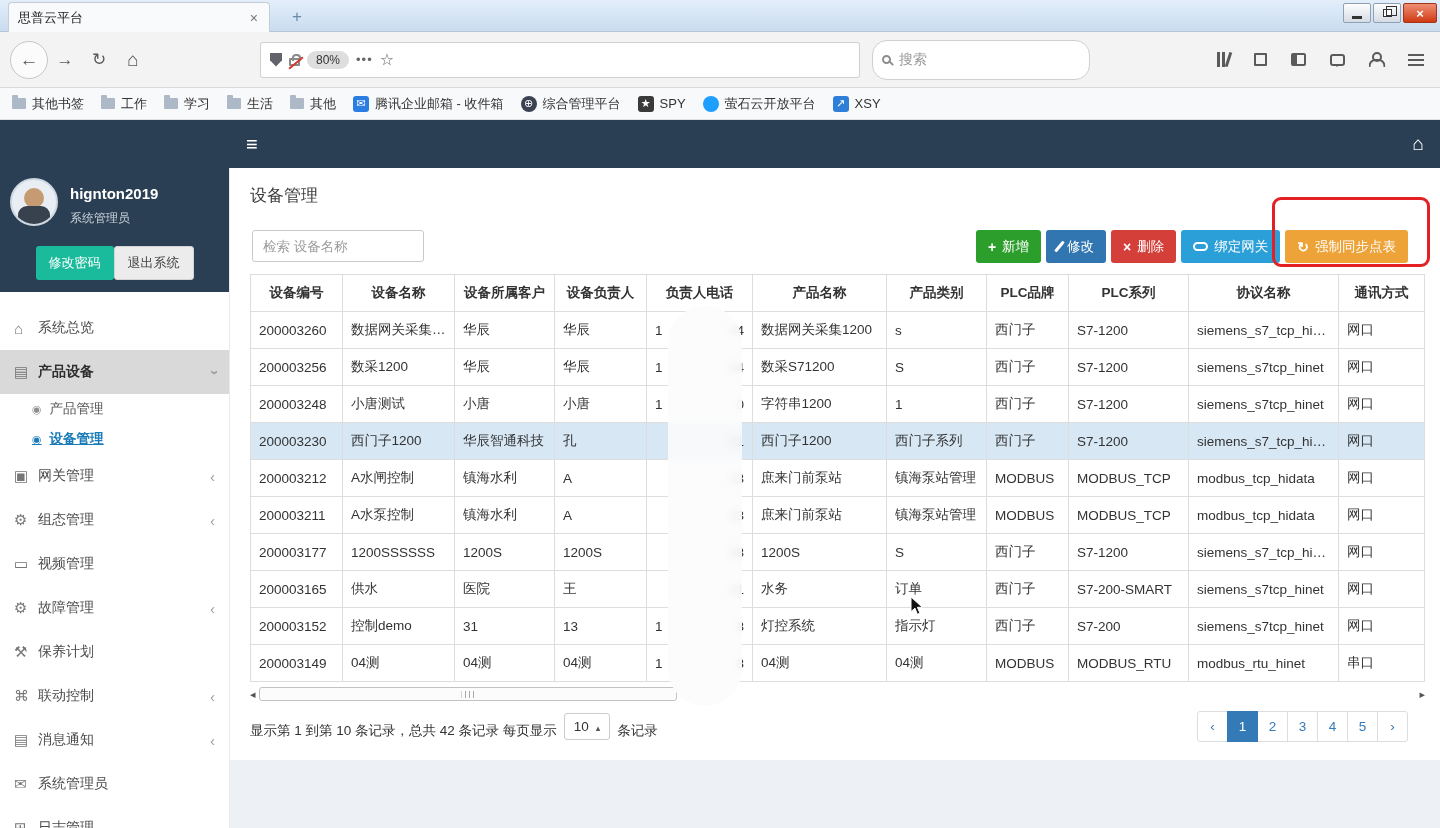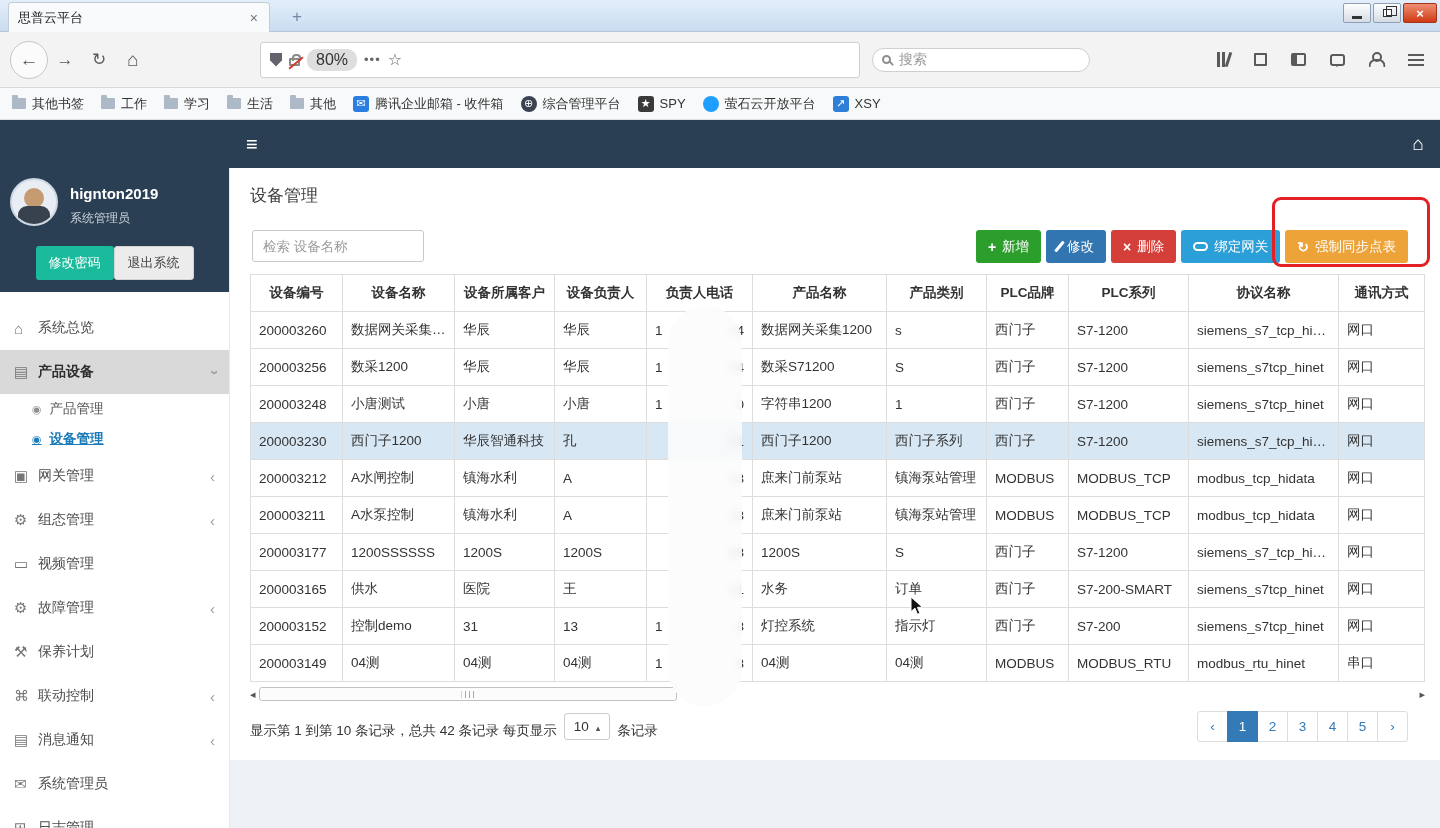--- a/index.html
+++ b/index.html
@@ -22,24 +22,24 @@
   .navbar{position:absolute;left:0;top:32px;right:0;height:56px;background:#f3f3f3;border-bottom:1px solid #d9d9d9;display:flex;align-items:center}
   .back-btn{margin-left:10px;width:38px;height:38px;border-radius:50%;border:1px solid #c6c6c6;background:#fbfbfb;display:flex;align-items:center;justify-content:center;font-size:19px;color:#555}
   .nav-ico{width:28px;height:28px;display:flex;align-items:center;justify-content:center;font-size:17px;color:#5a5a5a;margin:0 3px}
   .back-btn::before{content:"←"}.fwd::before{content:"→"}.reload::before{content:"↻"}.homeg::before{content:"⌂";font-size:19px}
   .urlbar{margin-left:110px;width:600px;height:36px;background:#fff;border:1px solid #cfcfcf;border-radius:3px;display:flex;align-items:center;padding:0 9px;gap:7px}
   .ic-shield{width:12px;height:14px;background:#63636d;clip-path:polygon(0 0,100% 0,100% 55%,50% 100%,0 55%)}
   .ic-lock{width:11px;height:8px;border:2px solid #8a8a8a;border-radius:1px;position:relative;margin-top:5px}
   .ic-lock::before{content:"";position:absolute;left:1px;top:-6px;width:5px;height:5px;border:2px solid #8a8a8a;border-bottom:none;border-radius:4px 4px 0 0}
   .ic-lock::after{content:"";position:absolute;left:-4px;top:2px;width:18px;height:2px;background:#d23b2f;transform:rotate(-40deg)}
   .url-text{font-size:14px;color:#444;white-space:nowrap;overflow:hidden;flex:1}
-  .zoom-pill{background:#dedede;border-radius:10px;padding:2px 9px;font-size:16px;color:#333}
+  .zoom-pill{background:#dedede;border-radius:10px;padding:2px 9px;font-size:12px;color:#333}
   .dots{color:#666;font-size:13px;letter-spacing:1px}
   .star{color:#666;font-size:16px}
-  .searchbar{margin-left:12px;width:218px;height:24px;background:#fff;border:1px solid #cfcfcf;border-radius:15px;display:flex;align-items:center;padding:0 9px;gap:8px;color:#9a9a9a;font-size:14px}
+  .searchbar{margin-left:12px;width:218px;height:40px;background:#fff;border:1px solid #cfcfcf;border-radius:15px;display:flex;align-items:center;padding:0 9px;gap:8px;color:#9a9a9a;font-size:14px}
   .mag{width:9px;height:9px;border:2px solid #8d8d8d;border-radius:50%;position:relative;flex:none}
   .mag::after{content:"";position:absolute;width:2px;height:6px;background:#8d8d8d;right:-3px;bottom:-4px;transform:rotate(-45deg)}
   .nav-right{margin-left:auto;display:flex;align-items:center;gap:24px;margin-right:16px}
   .ic-lib{display:inline-flex;gap:2px;align-items:flex-end}
   .ic-lib i{display:block;width:3px;height:15px;background:#5a5a5a}
   .ic-lib i:last-child{transform:rotate(18deg)}
   .ic-crop{width:13px;height:13px;border:2px solid #5a5a5a;border-radius:1px}
   .ic-side{width:15px;height:13px;border:2px solid #5a5a5a;border-radius:2px;position:relative}
   .ic-side::before{content:"";position:absolute;left:0;top:0;bottom:0;width:4px;background:#5a5a5a}
   .ic-bubble{width:15px;height:12px;border:2px solid #5a5a5a;border-radius:3px;position:relative}

